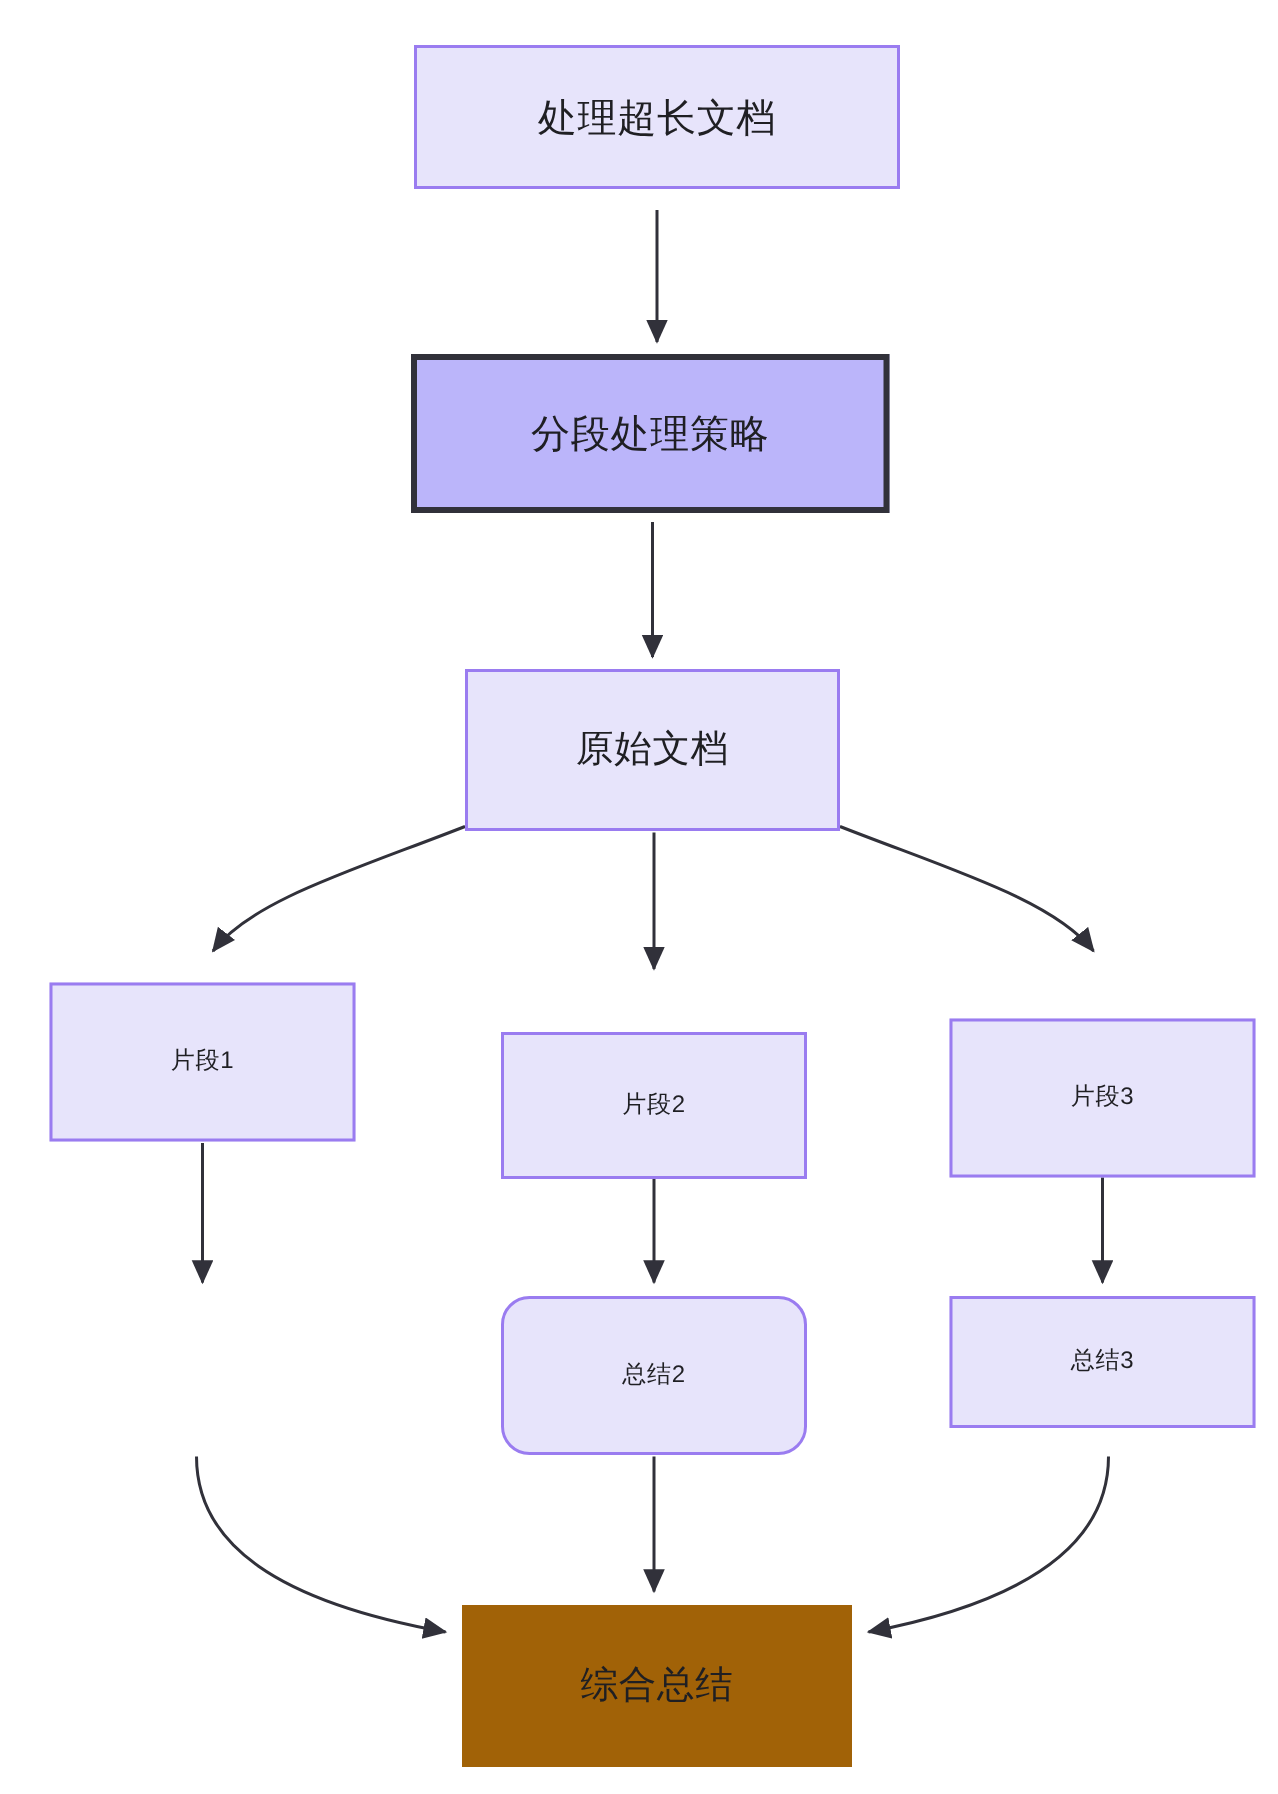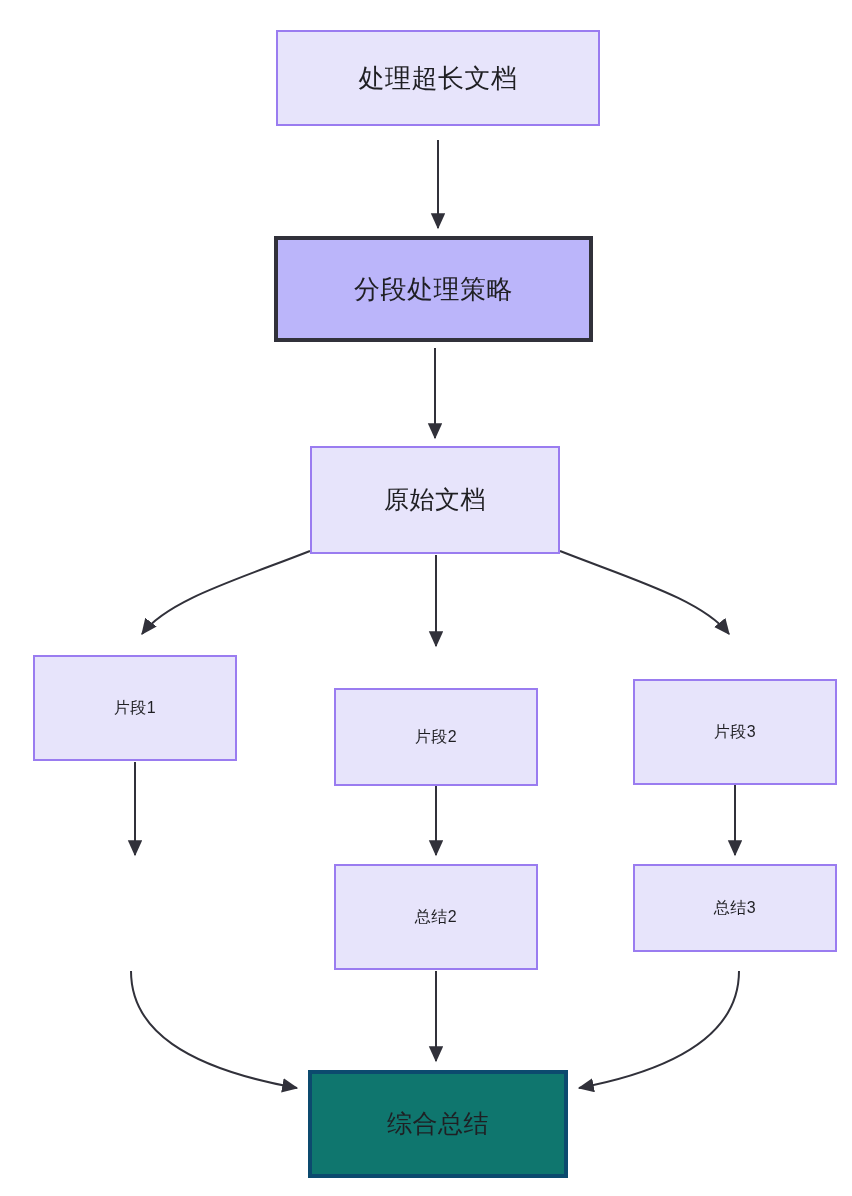--- a/index.html
+++ b/index.html
@@ -39,40 +39,40 @@
   }
   .node-light {
     background: #e7e4fb;
     border: 2px solid #9a7cf0;
   }
   .node-strategy {
     background: #bbb5fa;
     border: 4px solid #31313a;
   }
   .node-final {
-    background: #0f766e;
-    border: 4px solid #0c4a6e;
+    background: #a16207;
+    border: 4px solid #a16207;
   }
   .node-label {
     display: block;
     white-space: nowrap;
   }
   .fs-26 { font-size: 26px; }
   .fs-25 { font-size: 25px; }
   .fs-24 { font-size: 16px; }
 
   
   #node-root      { left: 276px; top: 30px;   width: 324px; height: 96px; }
   #node-strategy  { left: 274px; top: 236px;  width: 319px; height: 106px; }
   #node-source    { left: 310px; top: 446px;  width: 250px; height: 108px; }
   #node-chunk-1   { left: 33px;  top: 655px;  width: 204px; height: 106px; }
   #node-chunk-2   { left: 334px; top: 655px;  width: 204px; height: 98px; margin-top: 33px; }
   #node-chunk-3   { left: 633px; top: 655px;  width: 204px; height: 106px; margin-top: 24px; }
   #node-summary-1 { left: 33px;  top: 864px;  width: 204px; height: 106px; }
-  #node-summary-2 { left: 334px; top: 864px;  width: 204px; height: 106px; }
+  #node-summary-2 { left: 334px; top: 864px;  width: 204px; height: 106px; border-radius: 19px; }
   #node-summary-3 { left: 633px; top: 864px;  width: 204px; height: 88px; }
   #node-final     { left: 308px; top: 1070px; width: 260px; height: 108px; }
 </style>
 </head>
 <body>
 
 <div id="diagram-root">
 
   <svg id="edge-layer" viewBox="0 0 852 1196" width="852" height="1196" xmlns="http://www.w3.org/2000/svg">
     <defs>

